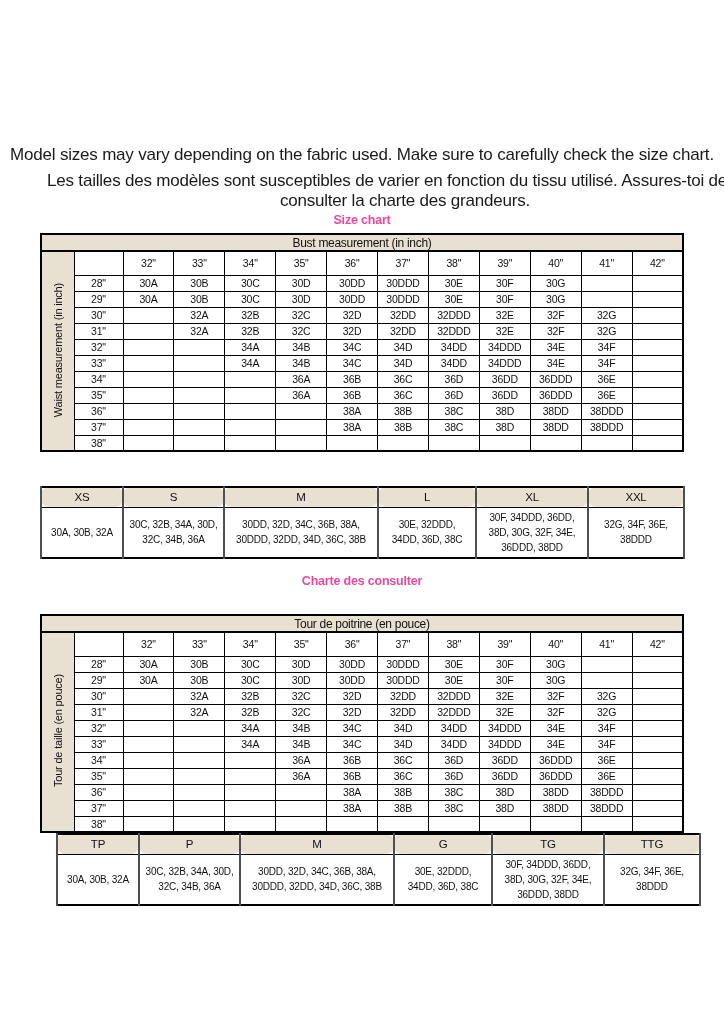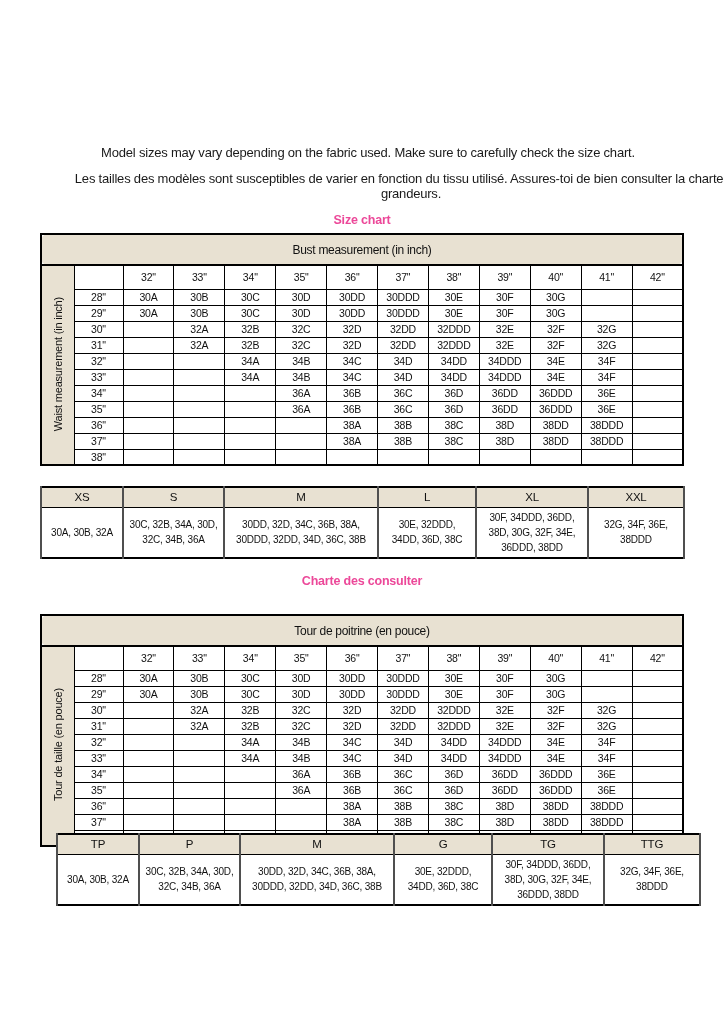--- a/index.html
+++ b/index.html
@@ -14,24 +14,23 @@
     width: 724px;
     height: 1024px;
     background: #ffffff;
     overflow: hidden;
   }
   .intro-line {
     position: absolute;
     left: 0;
     width: 724px;
     text-align: center;
-    font-size: 13px;
+    font-size: 17px;
     letter-spacing: -0.2px;
     color: #1a1a1a;
-    padding-left: 12px;
   }
   .intro-en { top: 145px; }
   .intro-fr { top: 171px; margin-left: 43px; }
   .chart-title {
     position: absolute;
     left: 0;
     width: 724px;
     text-align: center;
     font-size: 12.5px;
     font-weight: bold;
@@ -60,24 +59,23 @@
     vertical-align: middle;
     padding: 0;
     height: 16px;
     background: #ffffff;
     overflow: hidden;
     white-space: nowrap;
   }
   table.grid td.band {
     background: var(--band-bg, #e8e1d2);
     border-bottom: 2px solid var(--border, #000);
-    height: 31px;
+    height: 17px;
     font-size: 12px;
     letter-spacing: -0.3px;
-    border-radius: 7px;
   }
   table.grid td.ch { height: 24px; }
   table.grid td.side {
     background: var(--band-bg, #e8e1d2);
     vertical-align: middle;
     text-align: center;
   }
   table.grid td.side .vert {
     display: inline-block;
     writing-mode: vertical-rl;
@@ -97,20 +95,21 @@
     border: 2px solid var(--border, #000);
     letter-spacing: -0.2px;
   }
   .groups-en { top: 486px; }
   .groups-fr { top: 833px; margin-left: 16px; }
   table.groups td {
     text-align: center;
     vertical-align: middle;
     border-left: 2px solid var(--group-divider, #4f4f4f);
     border-right: 2px solid var(--group-divider, #4f4f4f);
+    border-radius: 8px;
   }
   table.groups tr.ghead td {
     background: var(--band-bg, #e8e1d2);
     height: 20px;
     font-size: 11.5px;
     border-bottom: 1px solid var(--border, #000);
   }
   table.groups tr.gbody td {
     background: #ffffff;
     font-size: 10px;

